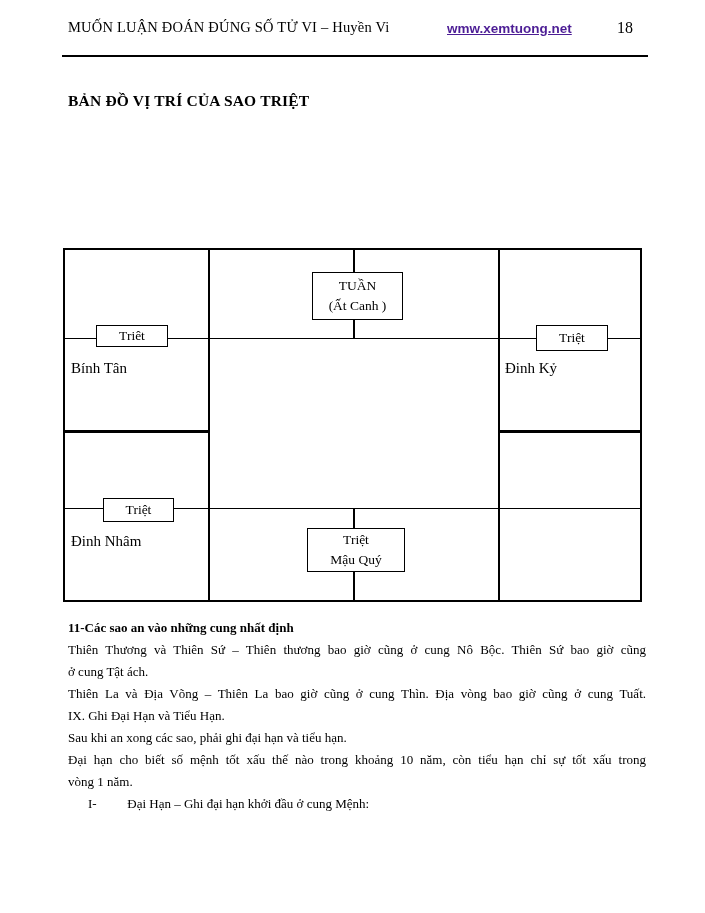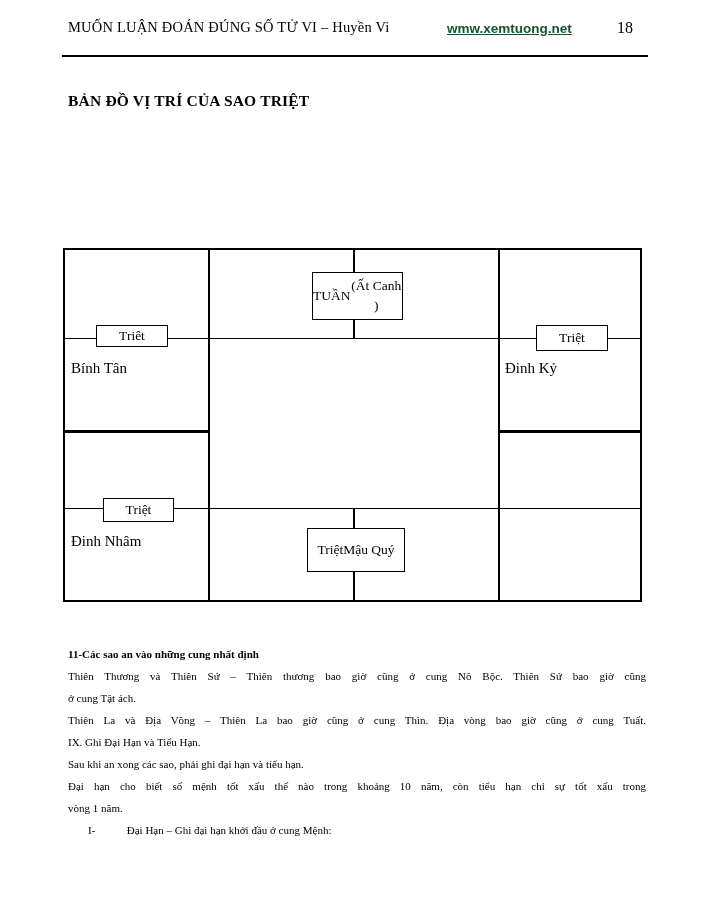--- a/index.html
+++ b/index.html
@@ -32,47 +32,47 @@
   .v1{left:143px;top:0;width:2px;height:350px;}
   .v2{left:433px;top:0;width:2px;height:350px;}
   .vt{left:288px;top:0;width:2px;height:88px;}
   .vb{left:288px;top:258px;width:2px;height:92px;}
   .h1{left:0;top:88px;width:575px;height:1px;}
   .h2l{left:0;top:180px;width:145px;height:3px;}
   .h2r{left:433px;top:180px;width:142px;height:3px;}
   .h3{left:0;top:258px;width:575px;height:1px;}
   .dg-box{
     position:absolute;background:#fff;border:1px solid #000;box-sizing:border-box;
-    display:flex;align-items:center;justify-content:center;
+    display:flex;flex-direction:column;align-items:center;justify-content:center;
     font-size:13.5px;line-height:1.45;text-align:center;
   }
   .tuan{left:247px;top:22px;width:91px;height:48px;}
   .triet-tl{left:31px;top:75px;width:72px;height:22px;}
   .triet-tr{left:471px;top:75px;width:72px;height:26px;}
   .triet-bl{left:38px;top:248px;width:71px;height:24px;}
   .triet-bc{left:242px;top:278px;width:98px;height:44px;}
   .dg-label{position:absolute;font-size:15px;}
   .lbl-binhtan{left:6px;top:110px;}
   .lbl-giapky{left:440px;top:110px;}
   .lbl-dinhnham{left:6px;top:283px;}
   
-  .body-block{position:absolute;left:68px;top:643px;width:578px;font-size:11px;}
+  .body-block{position:absolute;left:68px;top:617px;width:578px;font-size:13px;}
   .body-heading{font-weight:bold;line-height:22px;}
   .line{line-height:22px;white-space:normal;}
   .line.just{text-align:justify;text-align-last:justify;}
   .list-line{line-height:22px;}
   .list-marker{display:inline-block;margin-left:20px;width:36px;}
 </style>
 </head>
 <body>
 
 <div class="page">
 
   <div class="hdr-title">MUỐN LUẬN ĐOÁN ĐÚNG SỐ TỬ VI – Huyền Vi</div>
-  <a class="hdr-link" href="#" style="color:#14532d">wmw.xemtuong.net</a>
+  <a class="hdr-link" href="#" style="color:#4c1d95">wmw.xemtuong.net</a>
   <div class="hdr-page">18</div>
   <div class="hdr-rule"></div>
 
   <div class="sec-title">BẢN ĐỒ VỊ TRÍ CỦA SAO TRIỆT</div>
 
   <div class="diagram">
     <div class="dg-line v1"></div>
     <div class="dg-line v2"></div>
     <div class="dg-line vt"></div>
     <div class="dg-line vb"></div>

